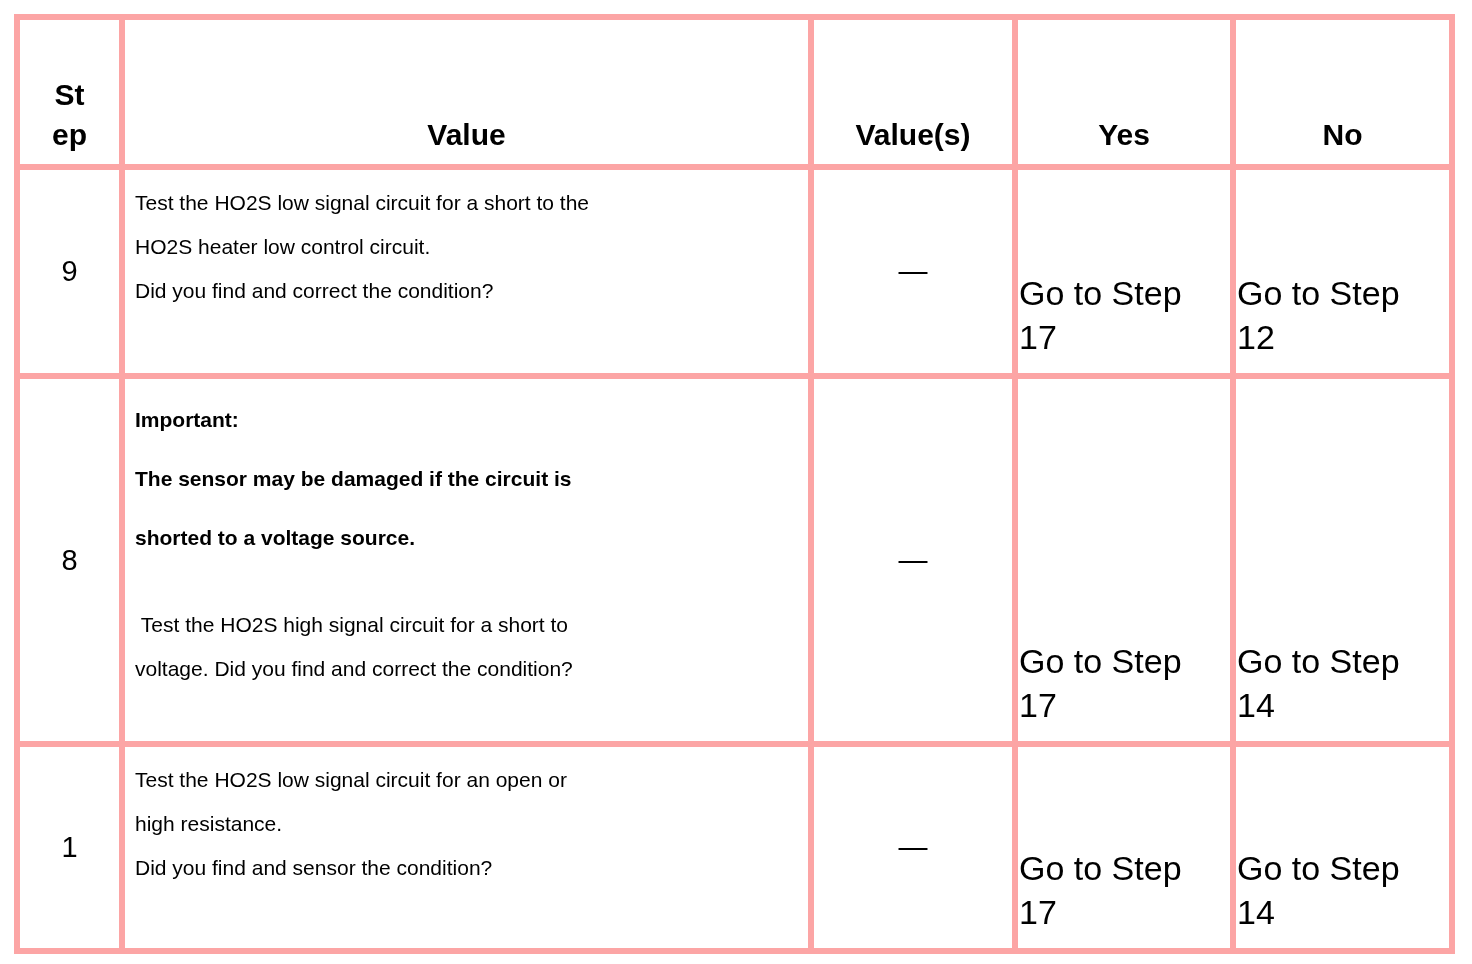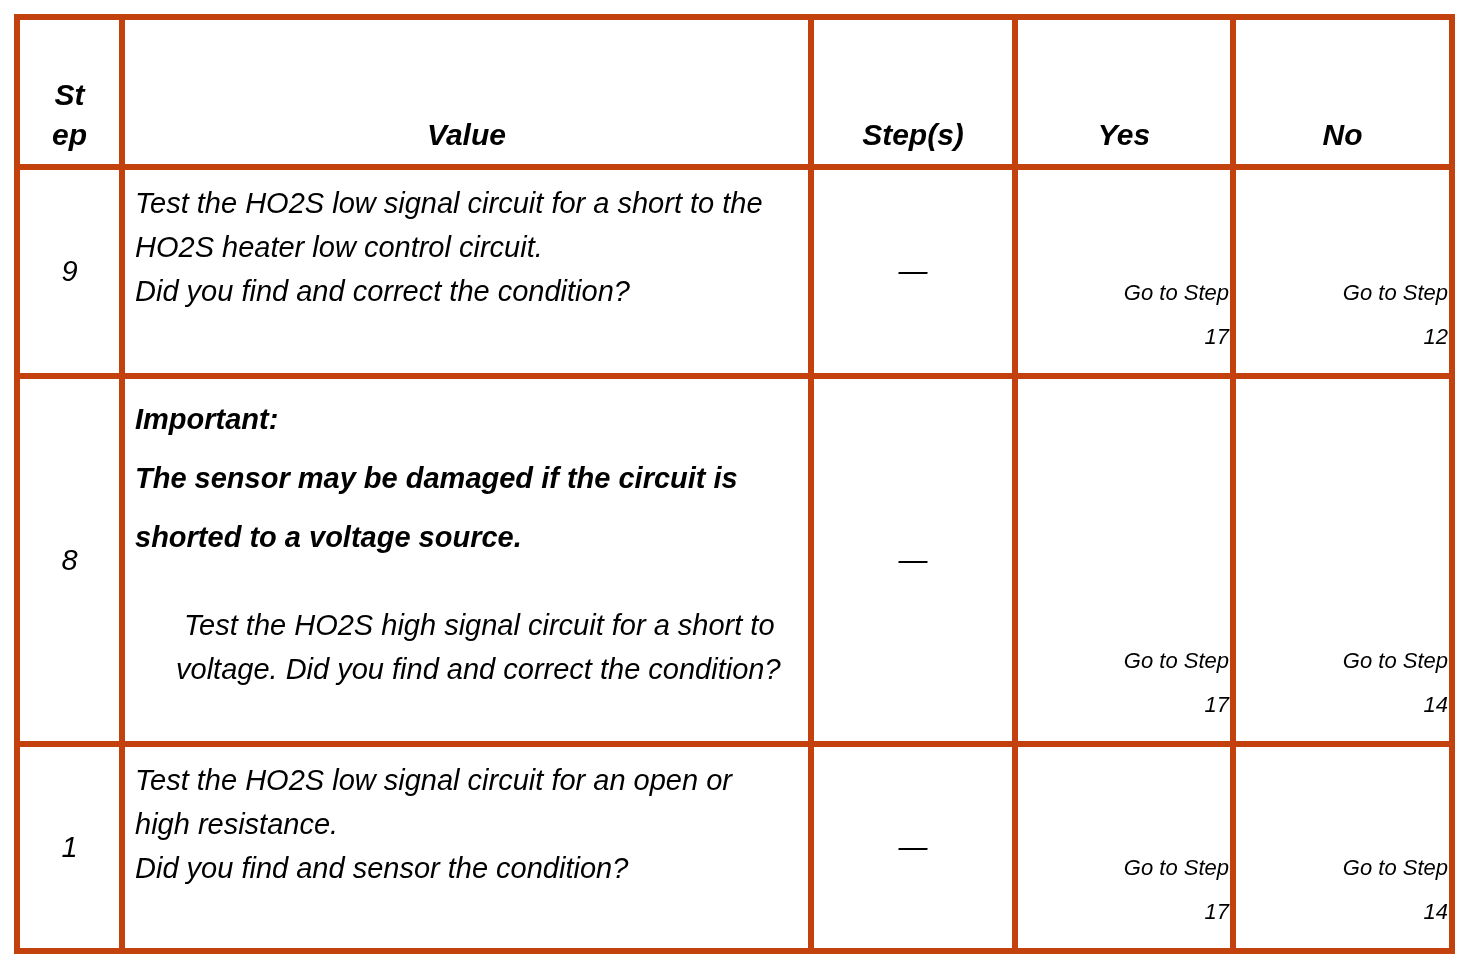--- a/index.html
+++ b/index.html
@@ -15,24 +15,23 @@
     position: absolute;
     left: 14px;
     top: 14px;
     width: 1435px;
     border-collapse: collapse;
     table-layout: fixed;
     background: #ffffff;
   }
   .doc-table th,
   .doc-table td {
-    border: 6px solid #c2410c;
+    border: 6px solid #fca5a5;
     overflow: hidden;
     box-sizing: border-box;
-    font-style: italic;
   }
   .doc-table th {
     font-weight: bold;
     font-size: 30px;
     line-height: 40px;
     vertical-align: bottom;
     text-align: center;
     padding: 0 4px 9px 4px;
     white-space: pre-line;
   }
@@ -45,62 +44,61 @@
     text-align: center;
     vertical-align: middle;
     font-size: 29px;
   }
   td.action-cell {
     vertical-align: top;
     text-align: left;
     padding: 11px 14px 10px 10px;
   }
   .action-para {
-    font-size: 29px;
+    font-size: 21px;
     line-height: 44px;
     white-space: pre-wrap;
   }
   .action-para.bold {
     font-weight: bold;
     line-height: 59px;
   }
   .action-para + .action-para {
     margin-top: 36px;
-    margin-left: 41px;
   }
   td.value-cell {
     text-align: center;
     vertical-align: middle;
     font-size: 29px;
   }
   td.goto-cell {
-    text-align: right;
+    text-align: left;
     vertical-align: bottom;
     padding-bottom: 14px;
-    font-size: 22px;
+    font-size: 34px;
     line-height: 44px;
   }
 </style>
 </head>
 <body>
 
 <table class="doc-table">
   <colgroup>
     <col style="width:105px">
     <col style="width:689px">
     <col style="width:204px">
     <col style="width:218px">
     <col style="width:219px">
   </colgroup>
   <tbody>
     <tr class="header-row">
       <th>St
 ep</th>
       <th>Value</th>
-      <th>Step(s)</th>
+      <th>Value(s)</th>
       <th>Yes</th>
       <th>No</th>
     </tr>
 
     <tr class="row-step-9">
       <td class="step-cell">9</td>
       <td class="action-cell">
         <div class="action-para">Test the HO2S low signal circuit for a short to the
 HO2S heater low control circuit.
 Did you find and correct the condition?</div>

